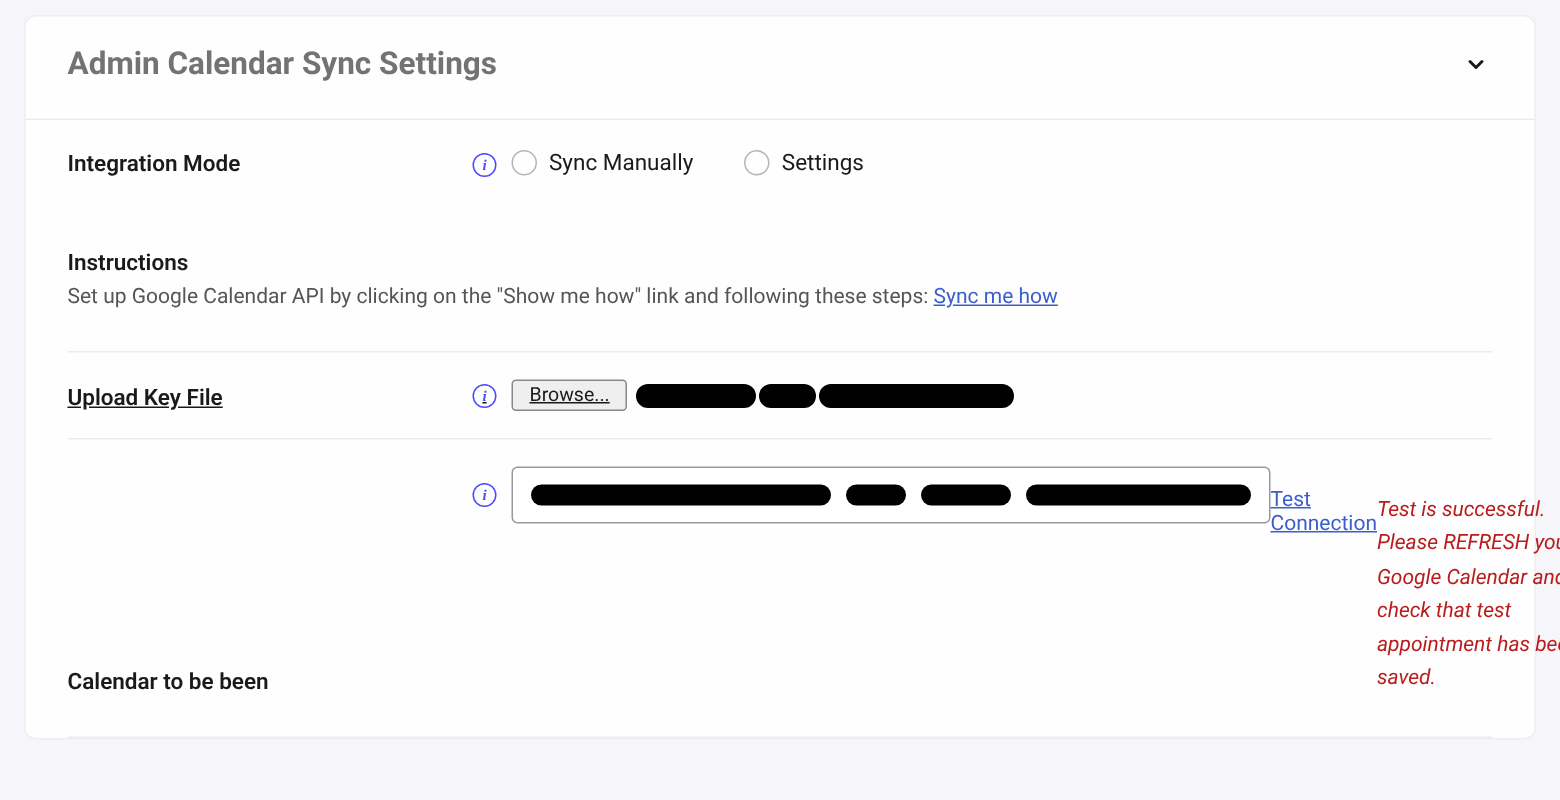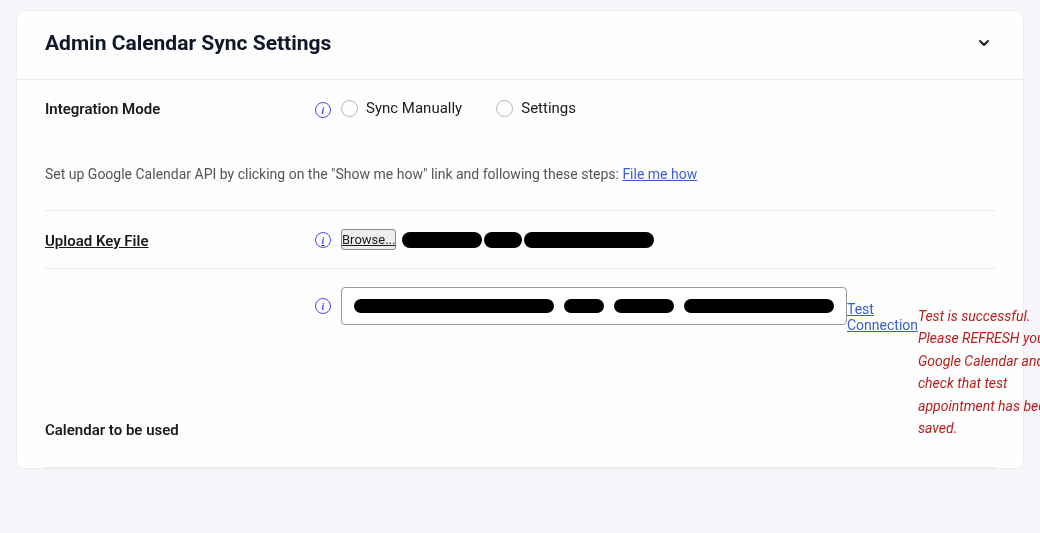--- a/index.html
+++ b/index.html
@@ -19,21 +19,21 @@
     .card-header {
       display: flex;
       justify-content: space-between;
       align-items: center;
       padding: 20px 28px 24px 28px;
       border-bottom: 1px solid #ebebeb;
     }
     .card-title {
       font-size: 21px;
       font-weight: 700;
-      color: #0f172a;
+      color: #737373;
     }
     .chevron {
       cursor: pointer;
       padding: 4px;
     }
     .chevron svg { display: block; }
     .card-body {
       padding: 0 28px;
     }
     .row {
@@ -128,21 +128,21 @@
     .file-row {
       display: flex;
       align-items: center;
       gap: 6px;
     }
     .browse-btn {
       font-size: 13px;
       background: #efefef;
       border: 1px solid #888;
       border-radius: 3px;
-      padding: 2px 0;
+      padding: 2px 11px;
       cursor: pointer;
       display: inline-block;
     }
     .redact {
       background: #000;
       border-radius: 9px;
       display: inline-block;
     }
     .redact-sm { height: 16px; }
     .text-input {
@@ -206,40 +206,41 @@
           </label>
           <label class="radio-opt">
             <span class="radio-circle"></span>
             <span>Settings</span>
           </label>
         </div>
       </div>
     </div>
 
     <div class="instructions-block">
+      <div class="instructions-title">Instructions</div>
       <div class="instructions-text">
-        <span>Set up Google Calendar API by clicking on the "Show me how" link and following these steps: </span><a class="inline-link">File me how</a>
+        <span>Set up Google Calendar API by clicking on the "Show me how" link and following these steps: </span><a class="inline-link">Sync me how</a>
       </div>
     </div>
 
     <div class="row with-border">
       <div class="row-label">Upload Key File</div>
       <div class="row-field">
         <span class="info-icon">i</span>
         <div class="file-row">
           <span class="browse-btn">Browse...</span>
           <span class="redact redact-sm" style="width:80px;"></span>
           <span class="redact redact-sm" style="width:38px;margin-left:-4px;"></span>
           <span class="redact redact-sm" style="width:130px;margin-left:-4px;"></span>
         </div>
       </div>
     </div>
 
     <div class="row last-row">
-      <div class="row-label">Calendar to be used</div>
+      <div class="row-label">Calendar to be been</div>
       <div class="row-field" style="align-items:flex-start;">
         <span class="info-icon" style="margin-top:11px;">i</span>
         <div class="field-col">
           <div class="text-input">
             <span class="redact" style="height:14px;width:200px;border-radius:8px;"></span>
             <span class="redact" style="height:14px;width:40px;border-radius:8px;margin-left:10px;"></span>
             <span class="redact" style="height:14px;width:60px;border-radius:8px;margin-left:10px;"></span>
             <span class="redact" style="height:14px;width:150px;border-radius:8px;margin-left:10px;"></span>
           </div>
           <a class="test-link">Test Connection</a>

